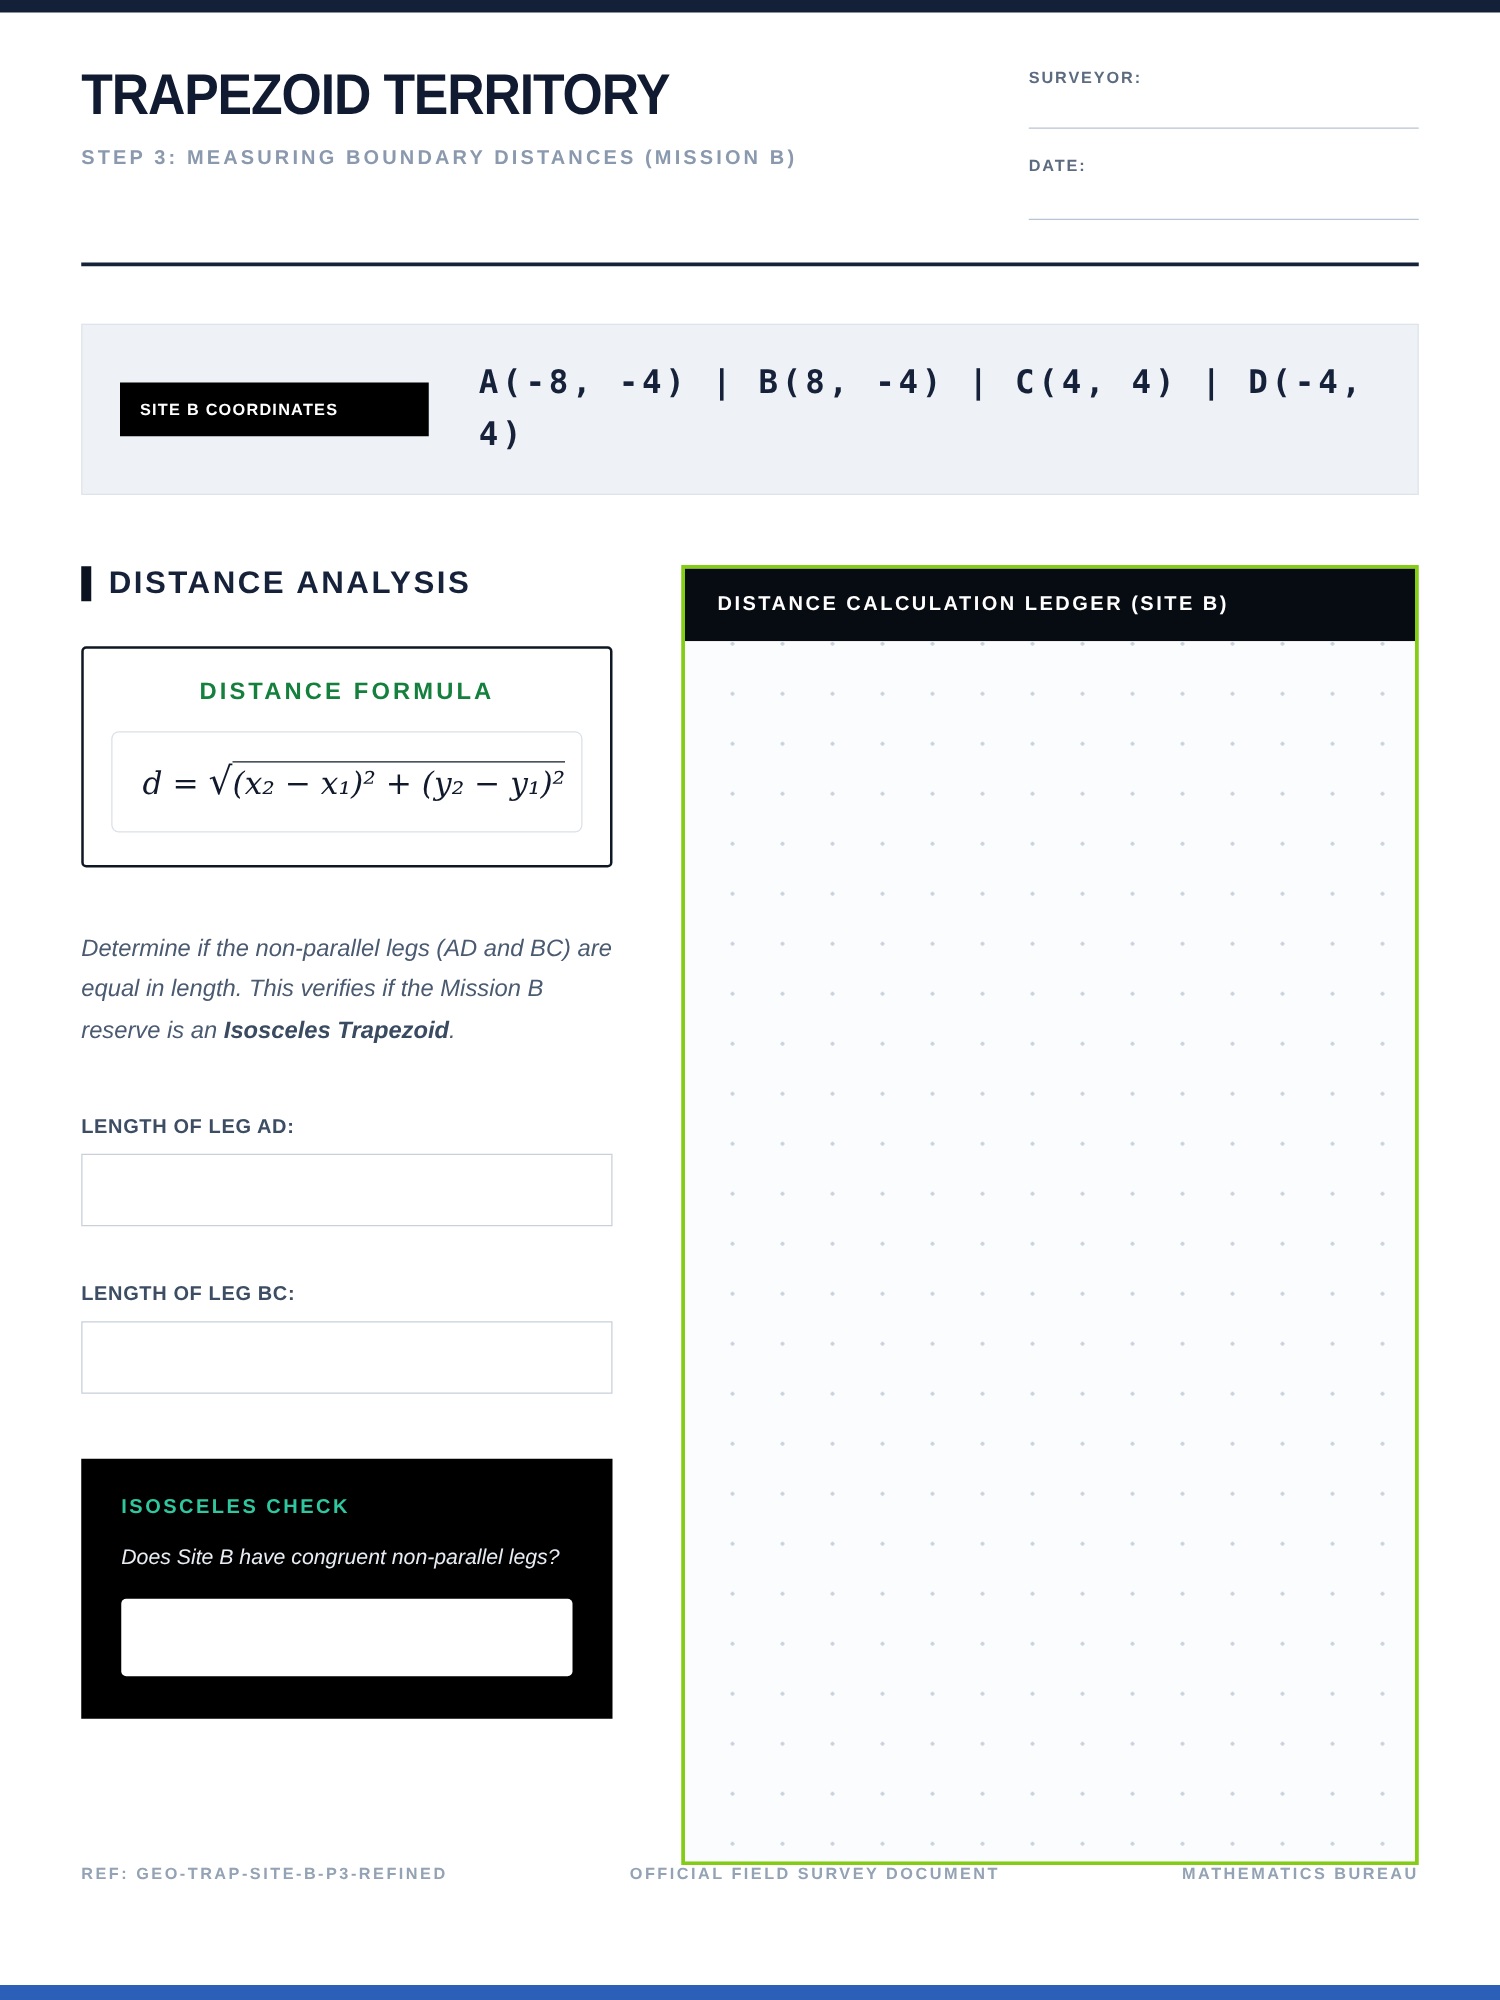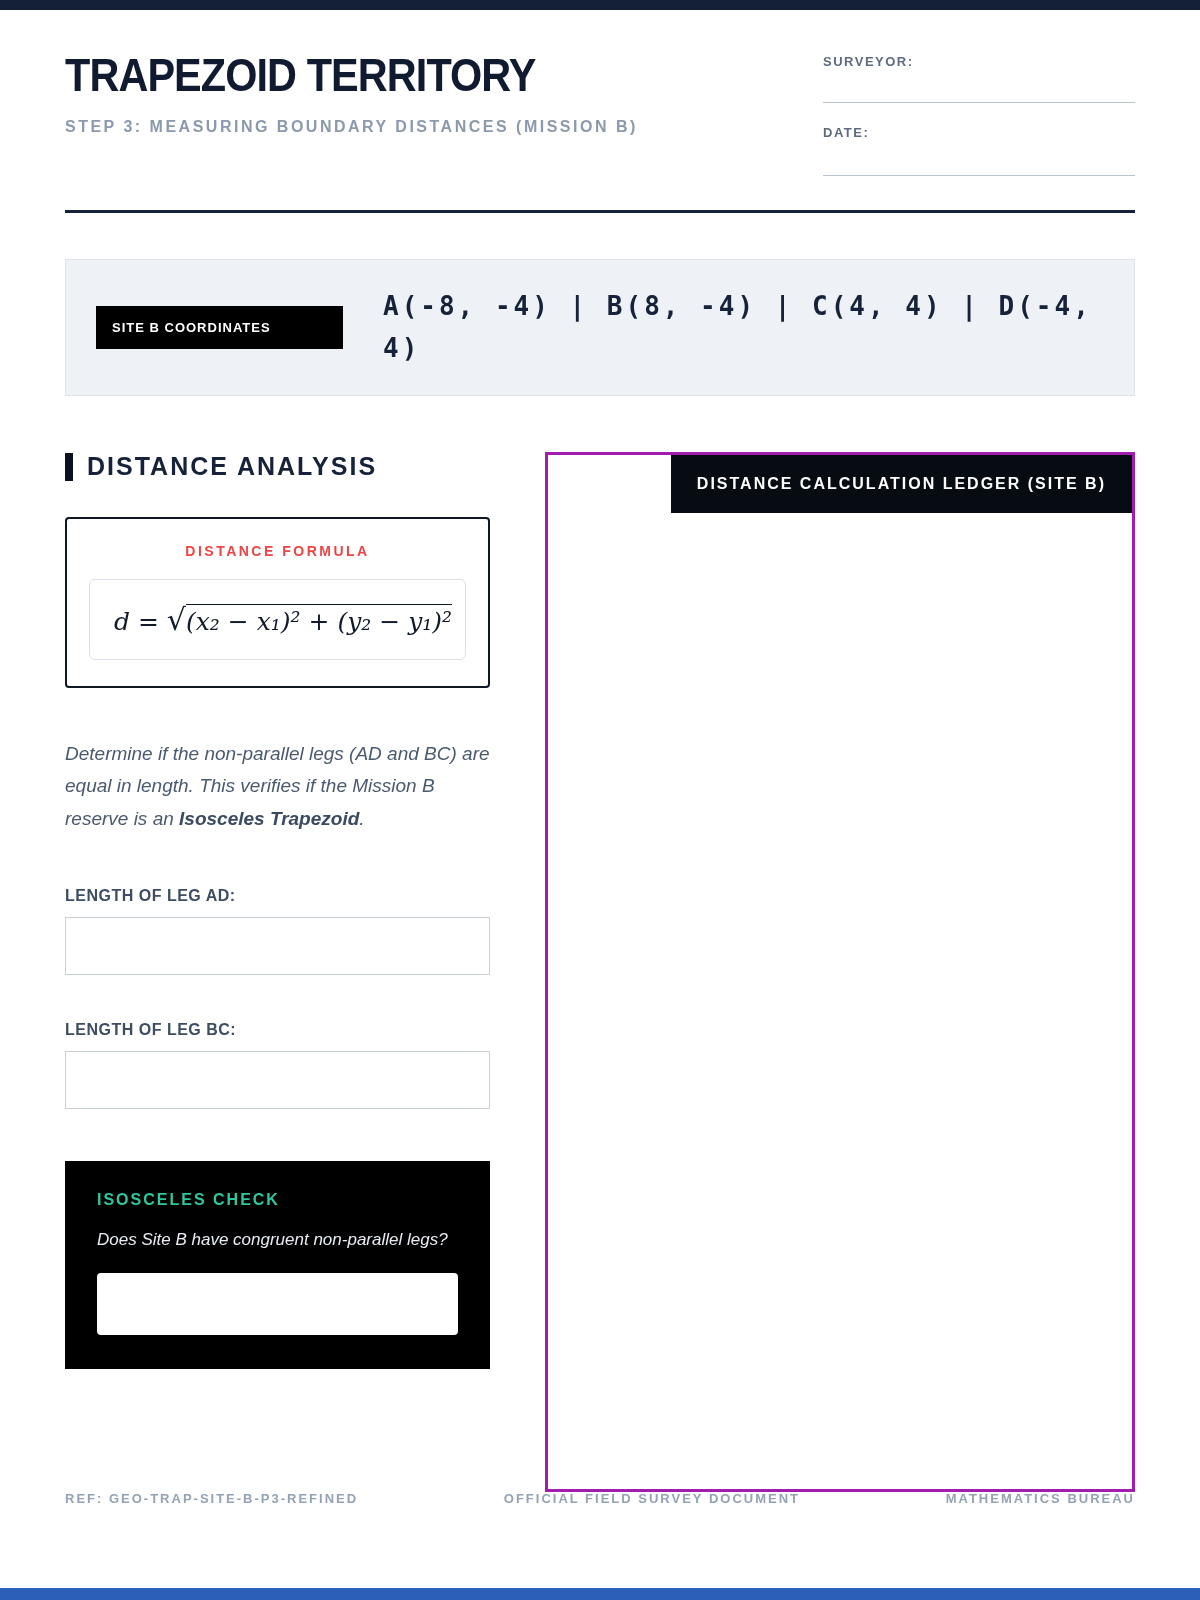--- a/index.html
+++ b/index.html
@@ -36,21 +36,21 @@
   
   .main { margin-top:56px; display:flex; gap:55px; }
   .left-col { width:425px; flex-shrink:0; }
 
   .section-heading { display:flex; align-items:center; gap:14px; }
   .heading-bar { width:8px; height:28px; background:#0b1220; }
   .heading-text { font-size:25px; font-weight:700; letter-spacing:2px; color:#16213a; }
 
   .formula-box { margin-top:36px; border:2.5px solid #0f1724; border-radius:4px;
                  background:#ffffff; padding:24px 22px 26px; }
-  .formula-label { text-align:center; font-size:14px; font-weight:700; letter-spacing:2.5px; color:#ef4444; }
+  .formula-label { text-align:center; font-size:19px; font-weight:700; letter-spacing:2.5px; color:#15803d; }
   .formula-display { margin-top:20px; border:1px solid #dbe1e8; border-radius:6px; background:#ffffff;
                      padding:22px 24px; text-align:center; font-family:"DejaVu Serif", serif;
                      font-style:italic; font-size:25px; color:#111a2c; white-space:nowrap; }
   .radical { font-style:normal; font-size:30px; }
   .vinculum { border-top:1.5px solid #111a2c; padding-top:2px; }
 
   .instructions { margin-top:50px; font-style:italic; font-size:19px; line-height:1.7; color:#4a5a70; }
   .instructions b { color:#3a4a61; }
 
   .leg-label { margin-top:52px; font-size:16px; font-weight:800; letter-spacing:0.5px; color:#3d4d63; }
@@ -58,22 +58,22 @@
   .leg-input { display:block; width:100%; height:58px; margin-top:12px; border:1px solid #c8d0da;
                background:#ffffff; font-size:18px; padding:0 14px; color:#16213a; outline:none; }
 
   .check-box { margin-top:52px; background:#000000; padding:30px 32px 34px; }
   .check-heading { color:#2fc79f; font-size:16px; font-weight:800; letter-spacing:2px; }
   .check-question { margin-top:18px; color:#e8edf4; font-style:italic; font-size:17px; line-height:1.5; }
   .check-input { display:block; width:100%; height:62px; margin-top:20px; border:none; border-radius:4px;
                  background:#ffffff; font-size:18px; padding:0 14px; color:#16213a; outline:none; }
 
   
-  .ledger { flex:1; border:3px solid #a21caf; height:1040px; display:flex; flex-direction:column;
-            background:#ffffff;align-items:flex-end; }
+  .ledger { flex:1; border:3px solid #84cc16; height:1040px; display:flex; flex-direction:column;
+            background:#ffffff; }
   .ledger-header { background:#070b12; color:#ffffff; font-size:16px; font-weight:800;
                    letter-spacing:2px; padding:20px 26px; }
   .ledger-body { flex:1; background:#fbfcfd;
                  background-image: radial-gradient(#c9d2dc 1.3px, transparent 1.4px);
                  background-size: 40px 40px; background-position: 18px 22px; }
 
   
   .footer { position:absolute; left:65px; right:65px; bottom:94px;
             display:flex; justify-content:space-between; font-size:13px;
             letter-spacing:2px; color:#93a2b4; font-weight:600;margin-top:48px; }

